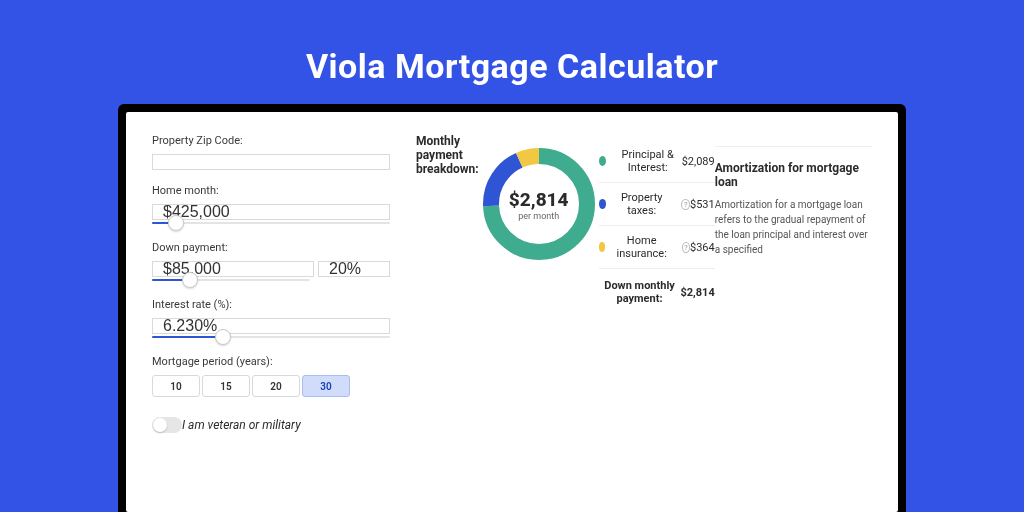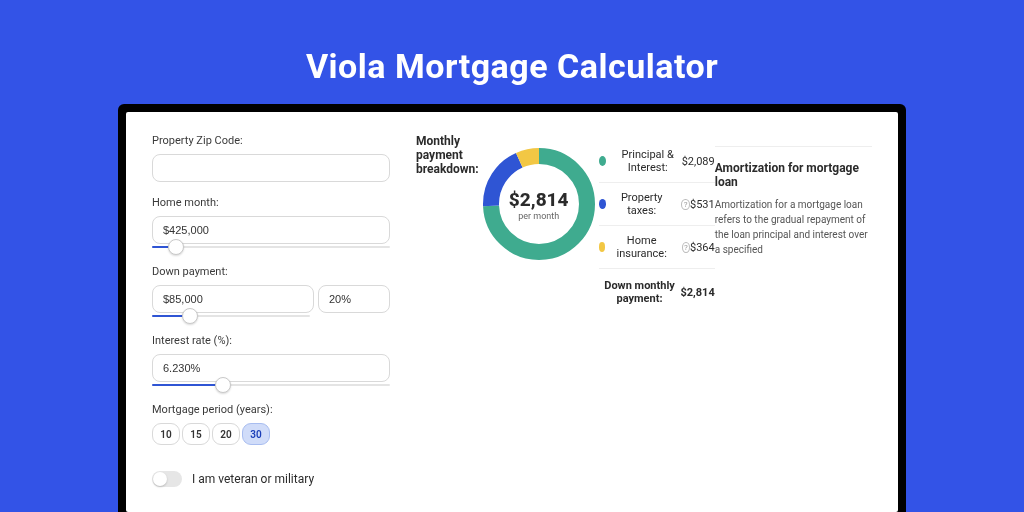--- a/index.html
+++ b/index.html
@@ -52,25 +52,25 @@
     border-radius:2px;
     display:flex;
     padding:22px 26px 0 26px;
     gap:26px;
   }
   .left{width:238px;flex:0 0 238px;display:flex;flex-direction:column;}
   .right{flex:1;display:flex;}
   .lbl{font-size:11px;color:#3a3a3a;margin-bottom:7px;}
   .input{
     width:100%;
-    height:28px;
+    height:16px;
     border:1px solid var(--border);
-    border-radius:8px;
+    border-radius:0;
     padding:0 10px;
-    font-size:11px;
+    font-size:16px;
     color:#333;
     background:#fff;
     display:flex;align-items:center;
   }
   .slider-wrap{margin-top:-1px;}
   .slider{
     position:relative;height:8px;
     display:flex;align-items:center;
   }
   .track{
@@ -84,26 +84,26 @@
   .thumb{
     position:absolute;top:-4px;width:16px;height:16px;border-radius:50%;
     background:#fff;border:1px solid #c9c9c9;box-shadow:0 1px 2px rgba(0,0,0,.15);
   }
   .row{display:flex;gap:4px;}
   .row .input:first-child{flex:1;}
   .row .input.pct{width:72px;flex:0 0 72px;}
   .group{margin-bottom:14px;}
   .tabs{display:flex;gap:2px;}
   .tab{
-    width:28px;height:22px;border:1px solid var(--border);border-radius:9px;
+    width:48px;height:22px;border:1px solid var(--border);border-radius:3px;
     display:flex;align-items:center;justify-content:center;font-size:10px;font-weight:600;
     background:#fff;cursor:pointer;color:#333;
   }
   .tab.active{background:var(--tab-active);border-color:#a8bdf0;color:#1a3db8;}
-  .switch-row{display:flex;align-items:center;gap:10px;margin-top:12px;}
+  .switch-row{display:flex;align-items:center;margin-top:6px;font-style:italic;}
   .switch{
     width:30px;height:16px;border-radius:10px;background:#e6e6e6;position:relative;
   }
   .switch .knob{
     position:absolute;left:1px;top:1px;width:14px;height:14px;border-radius:50%;
     background:#fff;box-shadow:0 1px 2px rgba(0,0,0,.2);
   }
   .section-title{font-size:12px;font-weight:700;margin-bottom:8px;}
   .chart-holder{display:flex;align-items:center;justify-content:center;height:140px;}
   .donut{position:relative;width:120px;height:120px;}

